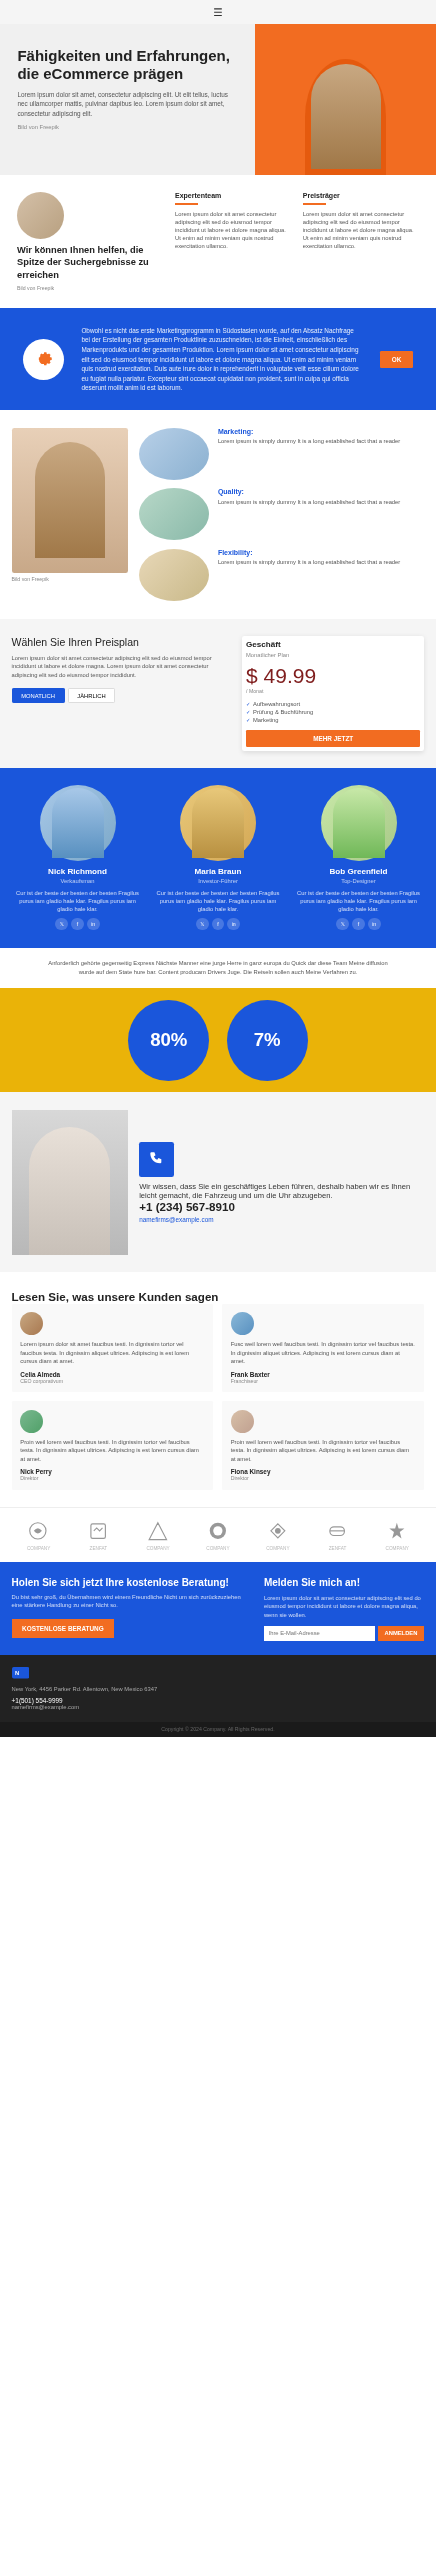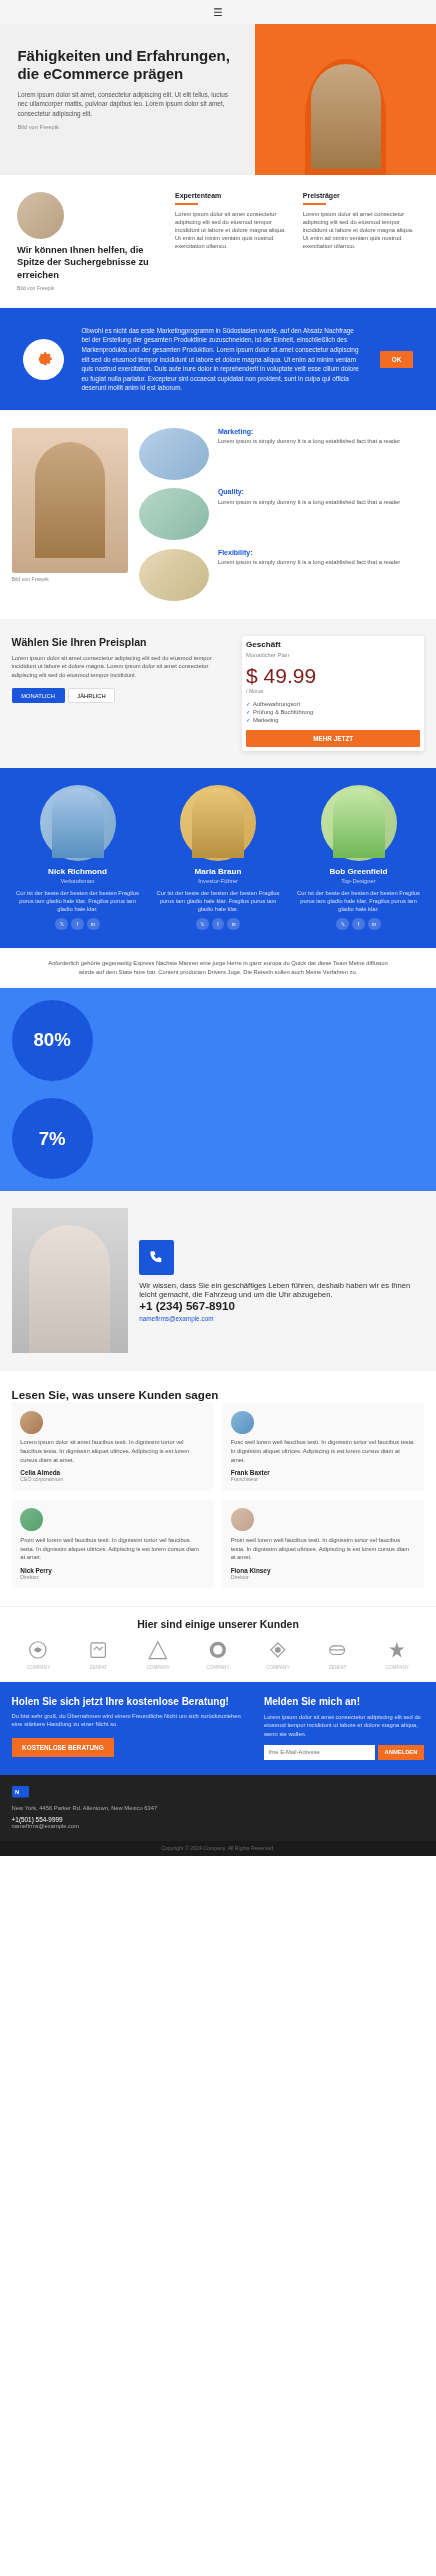--- a/index.html
+++ b/index.html
@@ -45,21 +45,21 @@
     .feature-col-left .credit { font-size: 5.2px; color: #888; margin-top: 2.9px; }
     .feature-col-right { flex: 1; display: flex; flex-direction: column; gap: 8.7px; }
     .feature-item { display: flex; gap: 8.7px; align-items: flex-start; }
     .feature-item-photo { width: 70px; height: 52px; background: linear-gradient(135deg, #c8dce8, #a8bcc8); border-radius: 50%; flex-shrink: 0; }
     .feature-item-text h4 { font-size: 7px; font-weight: 800; color: #1a56db; margin-bottom: 2.3px; }
     .feature-item-text p { font-size: 5.8px; color: #555; line-height: 1.4; }
 
     
     .pricing-section { background: #f5f5f5; padding: 17.4px 11.6px; display: flex; gap: 11.6px; }
     .pricing-left { flex: 1.2; }
-    .pricing-left h2 { font-size: 10.5px; font-weight: 700; color: #222; margin-bottom: 5.8px; }
+    .pricing-left h2 { font-size: 10.5px; font-weight: 400; color: #222; margin-bottom: 5.8px; }
     .pricing-left p { font-size: 5.8px; color: #555; line-height: 1.5; margin-bottom: 8.7px; }
     .pricing-toggle { display: flex; gap: 2.9px; }
     .toggle-btn { background: white; border: 0.6px solid #ddd; padding: 3.5px 8.7px; font-size: 5.8px; cursor: pointer; border-radius: 1.2px; }
     .toggle-btn.active { background: #1a56db; color: white; border-color: #1a56db; }
     .pricing-right { flex: 1; }
     .pricing-card { background: white; border-radius: 2.3px; padding: 4px; box-shadow: 0 1.2px 5.8px rgba(0,0,0,0.1); }
     .pricing-card-title { font-size: 8.1px; font-weight: 800; color: #222; margin-bottom: 2.9px; }
     .pricing-card-sub { font-size: 5.8px; color: #888; margin-bottom: 5.8px; }
     .pricing-price { font-size: 21px; font-weight: 400; color: #7f1d1d; }
     .pricing-features { margin: 7px 0; }
@@ -77,21 +77,21 @@
     .team-photo.bob { background: linear-gradient(135deg, #c8e8a8, #a8c888); }
     .team-name { font-size: 8.1px; font-weight: 800; margin-bottom: 1.7px; }
     .team-role { font-size: 5.8px; color: rgba(255,255,255,0.7); margin-bottom: 4.7px; }
     .team-desc { font-size: 5.8px; color: rgba(255,255,255,0.8); line-height: 1.4; margin-bottom: 4.7px; }
     .team-social { display: flex; justify-content: center; gap: 2.9px; }
     .social-icon { width: 12.8px; height: 12.8px; background: rgba(255,255,255,0.2); border-radius: 50%; display: flex; align-items: center; justify-content: center; font-size: 5.2px; color: white; cursor: pointer; }
 
     
     .stats-header { background: #fff; padding: 11.6px; text-align: center; }
     .stats-header p { font-size: 5.8px; color: #555; line-height: 1.5; max-width: 349px; margin: 0 auto; }
-    .stats-section { background: #3b82f6; padding: 11.6px; display: flex; justify-content: center; gap: 17.4px; flex-direction: column; }
+    .stats-section { background: #eab308; padding: 11.6px; display: flex; justify-content: center; gap: 17.4px; }
     .stat-circle { width: 81px; height: 81px; border-radius: 50%; display: flex; align-items: center; justify-content: center; flex-direction: column; }
     .stat-circle.blue1 { background: #1a56db; }
     .stat-circle.blue2 { background: #1a56db; }
     .stat-circle.blue3 { background: #1a56db; }
     .stat-number { font-size: 18.6px; font-weight: 900; color: white; }
 
     
     .cta-section { background: #f5f5f5; padding: 17.4px 11.6px; display: flex; gap: 11.6px; align-items: center; }
     .cta-photo { width: 116px; height: 145px; background: linear-gradient(135deg, #e8e8e8, #d0d0d0); flex-shrink: 0; }
     .cta-phone-icon { width: 35px; height: 35px; background: #1a56db; border-radius: 2.3px; display: flex; align-items: center; justify-content: center; margin-bottom: 5.8px; }
@@ -350,21 +350,20 @@
     <div class="testimonial-card">
       <div class="testimonial-avatar av4"></div>
       <p class="testimonial-text">Proin weil lorem weil faucibus testi. In dignissim tortor vel faucibus testa. In dignissim aliquet ultrices. Adipiscing is est lorem cursus diam at amet.</p>
       <div class="testimonial-name">Fiona Kinsey</div>
       <div class="testimonial-role">Direktor</div>
     </div>
   </div>
 </div>
 
 <div class="clients-section">
-  <h2>Hier sind einige unserer Kunden</h2>
   <div class="clients-grid">
     <div class="client-logo">
       <div class="client-logo-icon">
         <svg width="20.3" height="20.3" viewBox="0 0 35 35">
           <circle cx="17" cy="17" r="14" fill="none" stroke="#555" stroke-width="2"></circle>
           <path d="M10 17 Q17 8 24 17 Q17 26 10 17Z" fill="#555"></path>
         </svg>
       </div>
       <span class="client-logo-name">COMPANY</span>
     </div>

